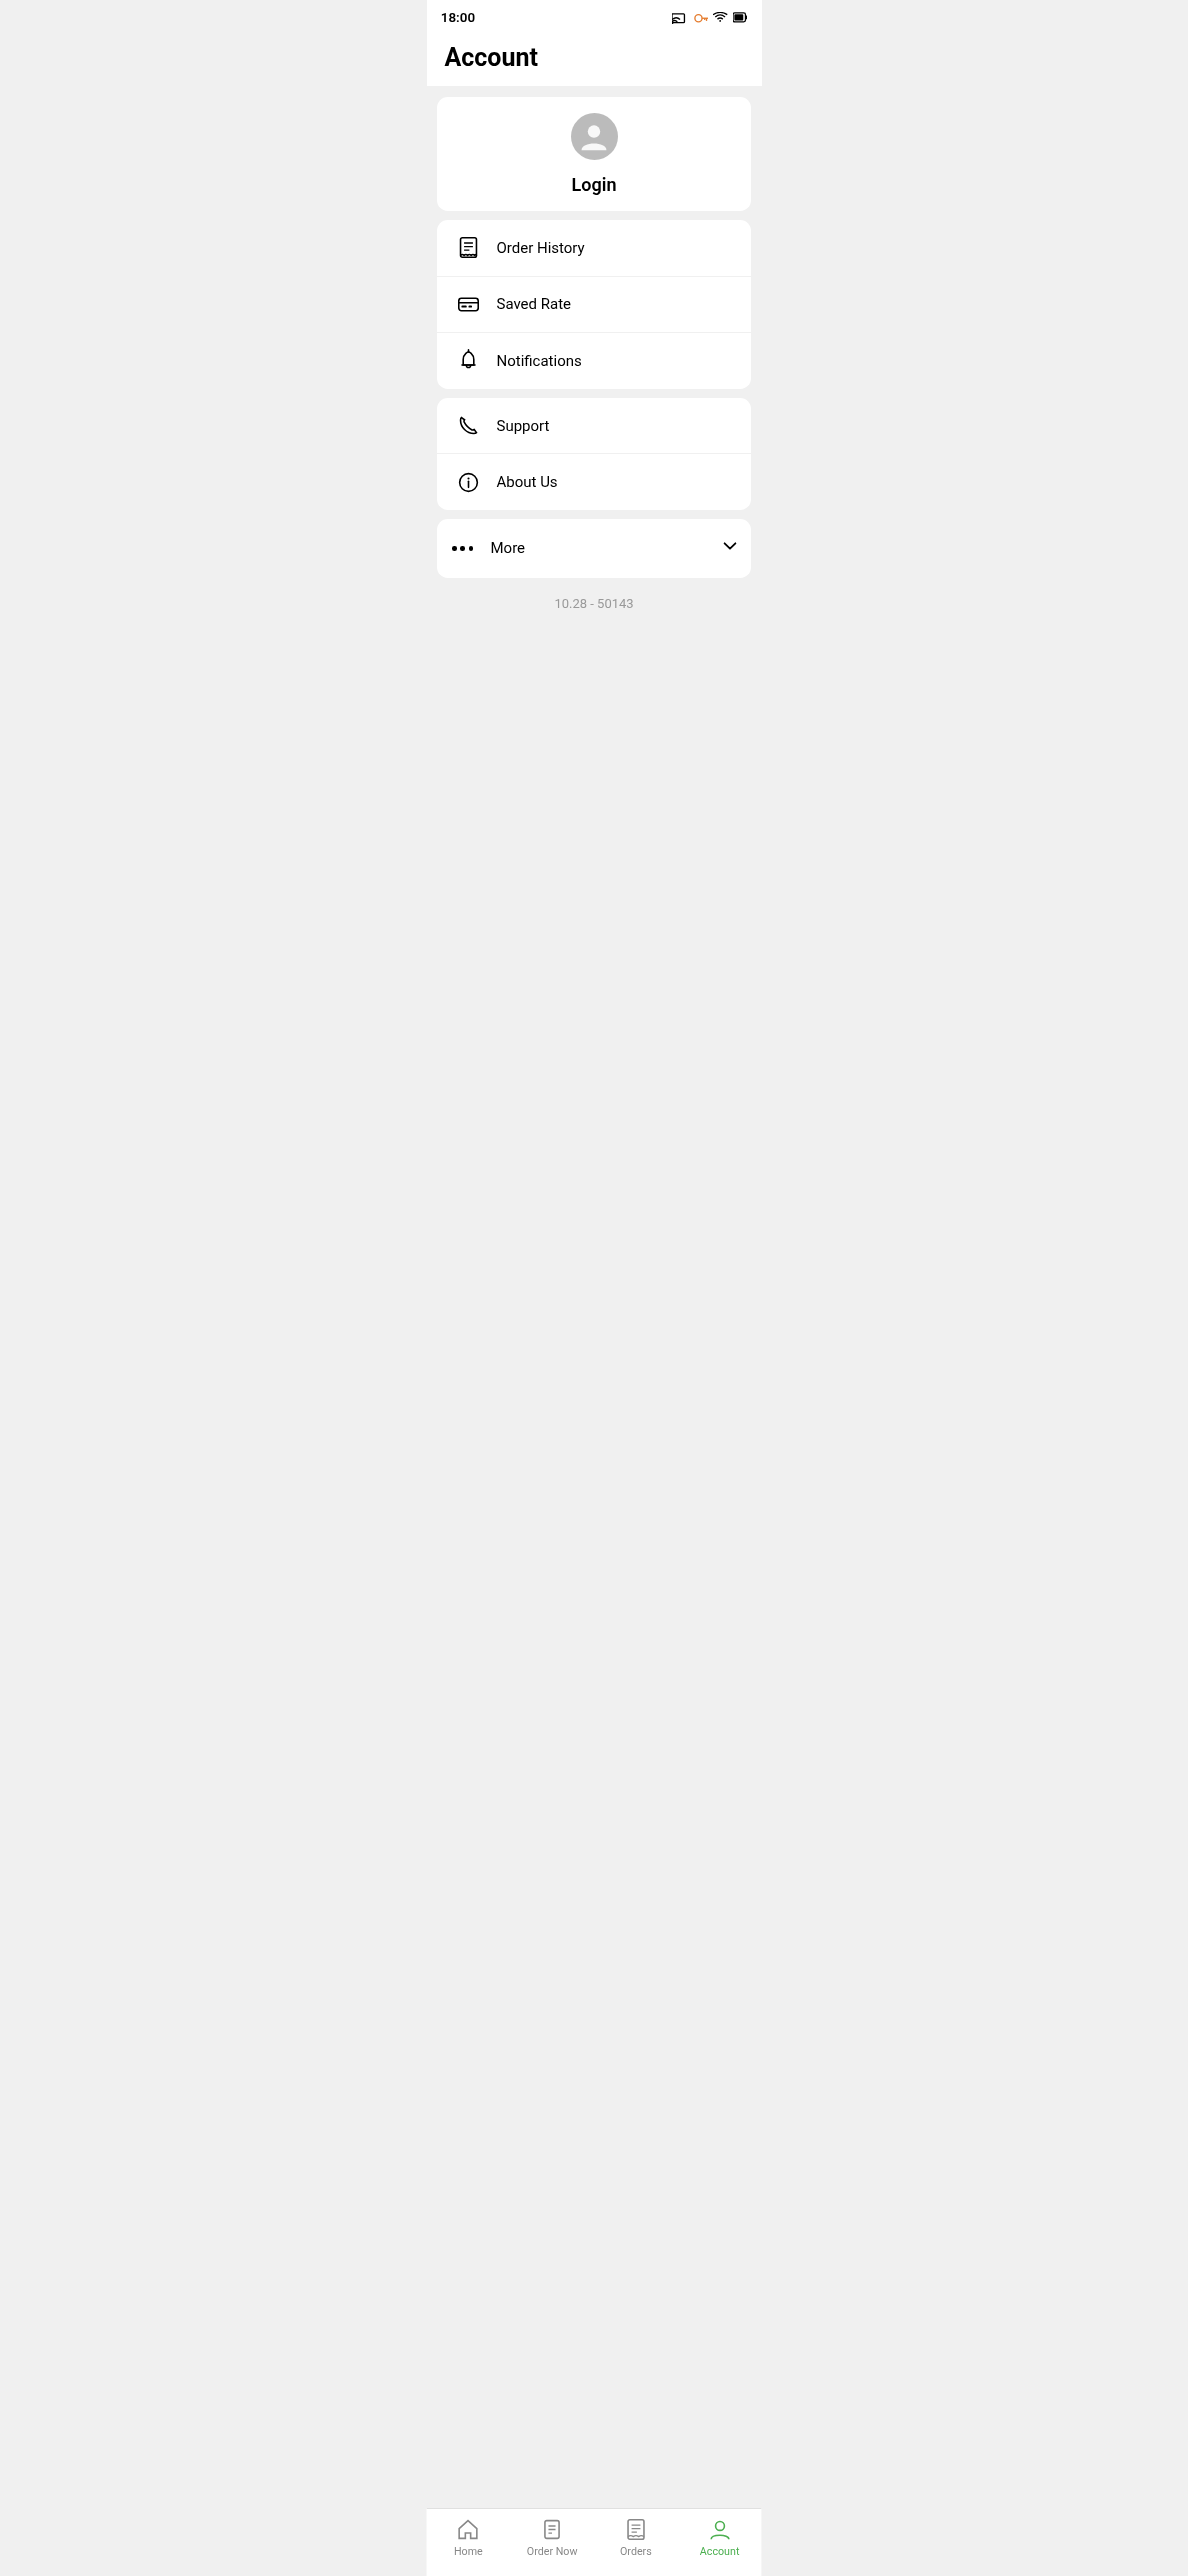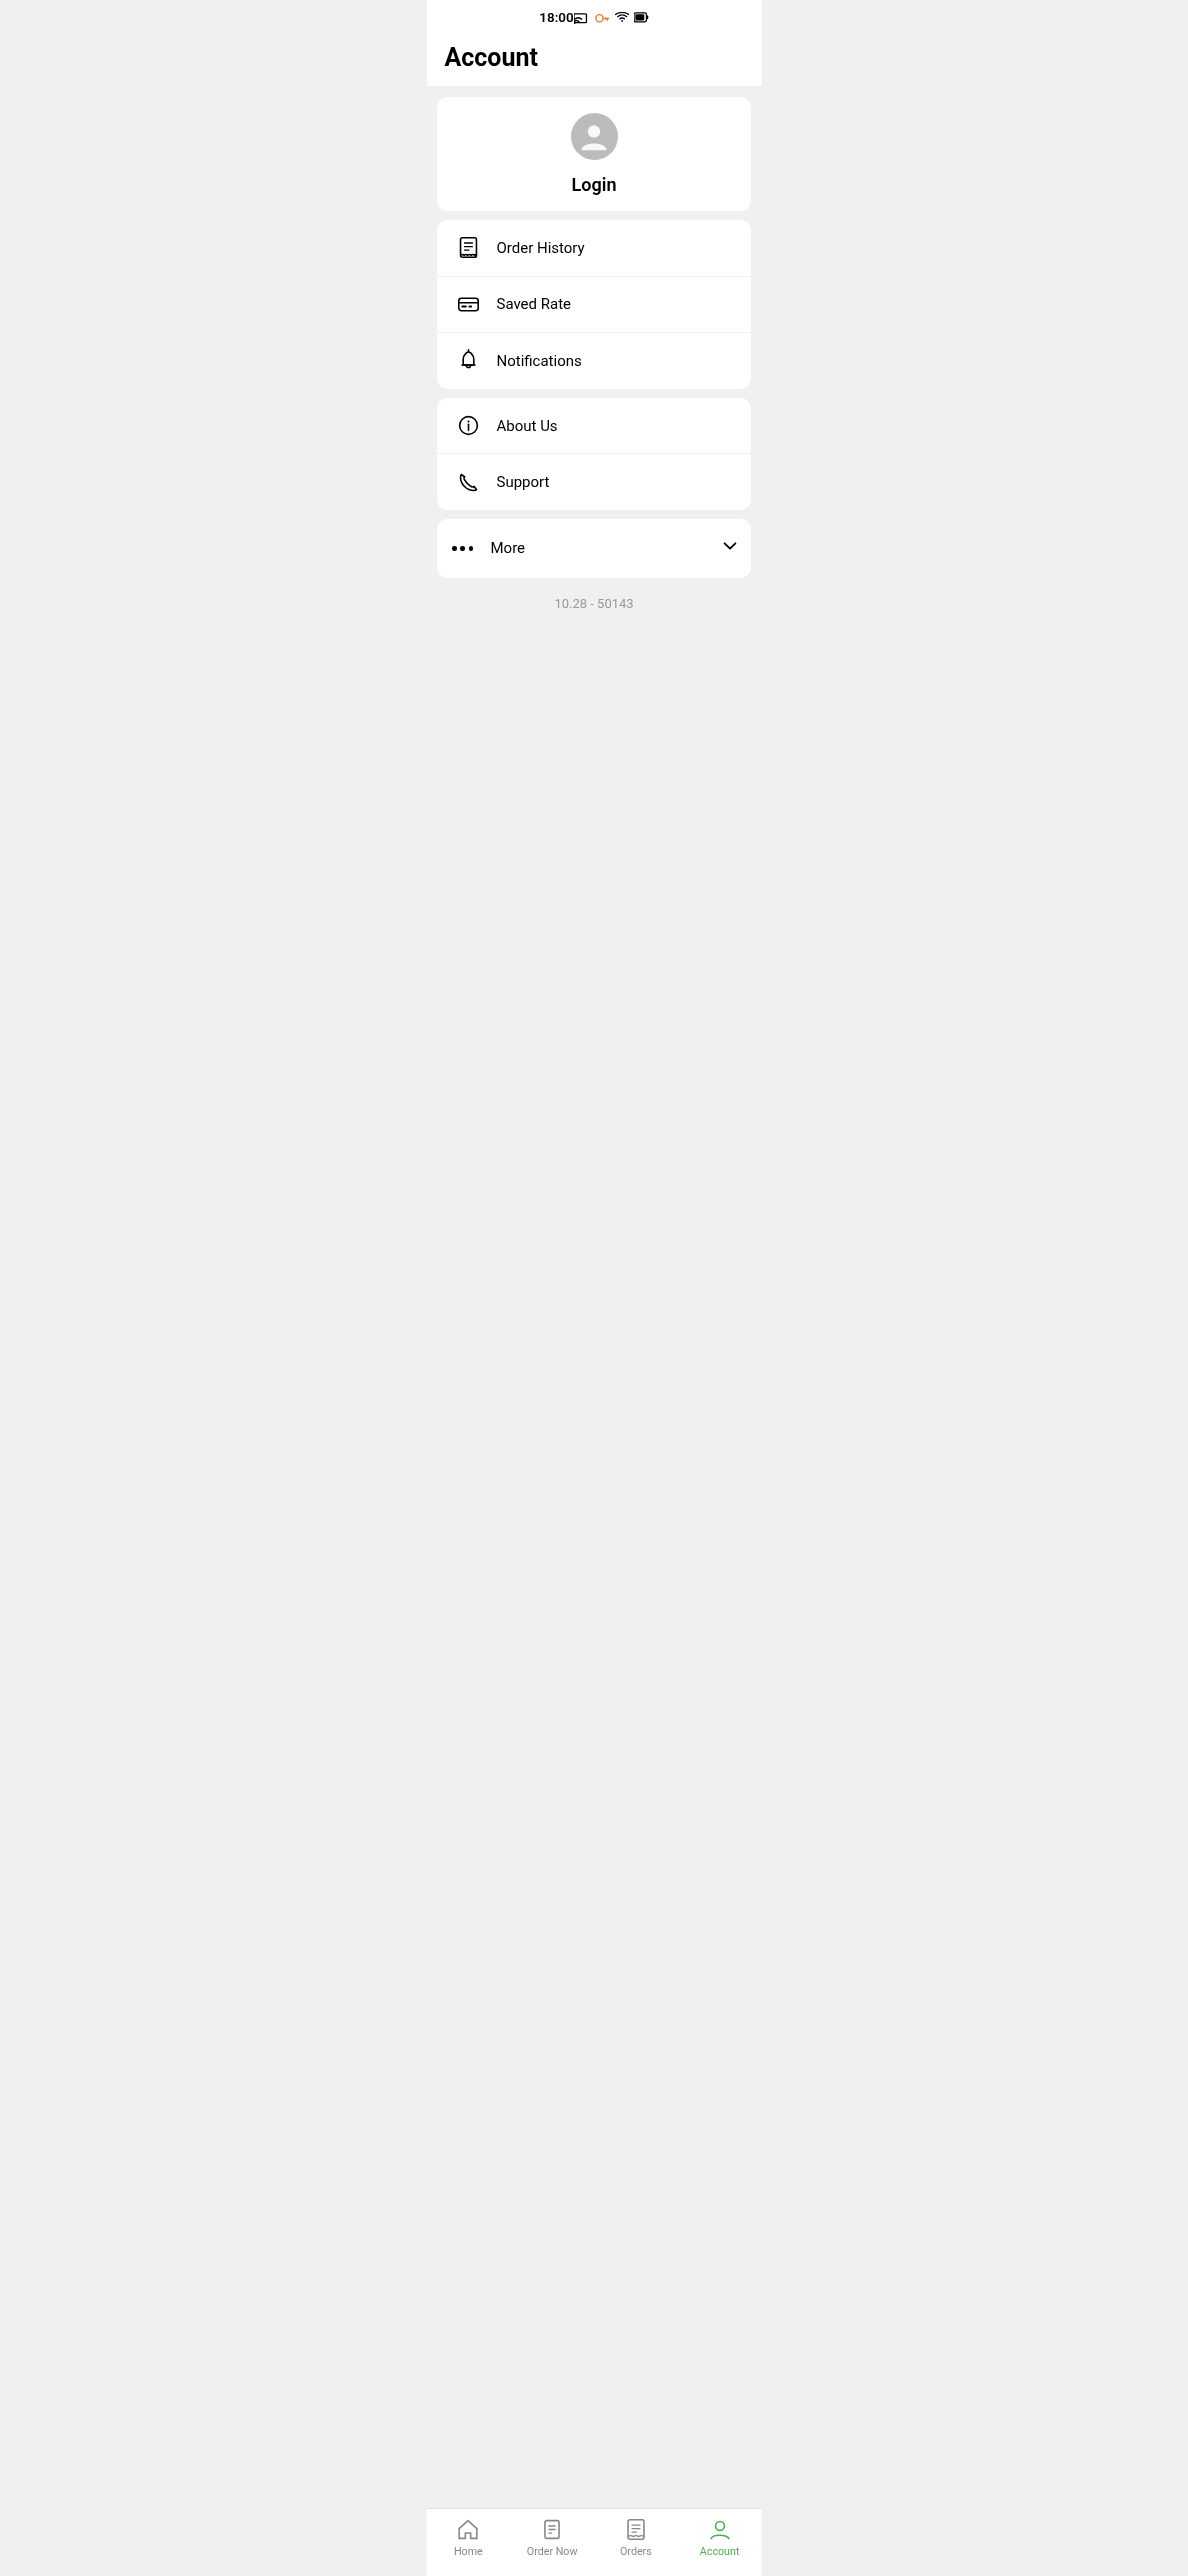--- a/index.html
+++ b/index.html
@@ -15,21 +15,21 @@
       background-color: #f0f0f0;
       width: 335px;
       margin: 0 auto;
       min-height: 100vh;
       position: relative;
     }
 
     
     .status-bar {
       display: flex;
-      justify-content: center;
+      justify-content: space-between;
       align-items: center;
       padding: 7.2px 14.3px 3.6px;
       background: #fff;
       height: 32px;
     }
 
     .status-left {
       font-size: 13.4px;
       font-weight: 600;
       color: #000;
@@ -310,35 +310,35 @@
       <span class="menu-label">Notifications</span>
     </div>
 
   </div>
 
   <div class="card">
 
     <div class="menu-item">
       <div class="menu-icon">
         <svg width="23" height="23" viewBox="0 0 26 26" fill="none">
+          <path d="M5 4 C5 4 4 5 4 7 C4 15 11 22 19 22 C21 22 22 21 22 21 L19.5 17.5 C19.5 17.5 18 18.5 17 18 C14 16.5 9.5 12 8 9 C7.5 8 8.5 6.5 8.5 6.5 Z" stroke="#000" stroke-width="1.8" fill="none"></path>
+        </svg>
+      </div>
+      <span class="menu-label">Support</span>
+    </div>
+
+    <div class="menu-item">
+      <div class="menu-icon">
+        <svg width="23" height="23" viewBox="0 0 26 26" fill="none">
           <circle cx="13" cy="13" r="10" stroke="#000" stroke-width="1.8" fill="none"></circle>
           <circle cx="13" cy="8.5" r="1.2" fill="#000"></circle>
           <line x1="13" y1="11.5" x2="13" y2="18.5" stroke="#000" stroke-width="1.8" stroke-linecap="round"></line>
         </svg>
       </div>
       <span class="menu-label">About Us</span>
-    </div>
-
-    <div class="menu-item">
-      <div class="menu-icon">
-        <svg width="23" height="23" viewBox="0 0 26 26" fill="none">
-          <path d="M5 4 C5 4 4 5 4 7 C4 15 11 22 19 22 C21 22 22 21 22 21 L19.5 17.5 C19.5 17.5 18 18.5 17 18 C14 16.5 9.5 12 8 9 C7.5 8 8.5 6.5 8.5 6.5 Z" stroke="#000" stroke-width="1.8" fill="none"></path>
-        </svg>
-      </div>
-      <span class="menu-label">Support</span>
     </div>
 
 
   </div>
 
   <div class="card">
     <div class="more-row">
       <div class="more-left">
         <div class="more-dots">
           <div class="dot"></div>

